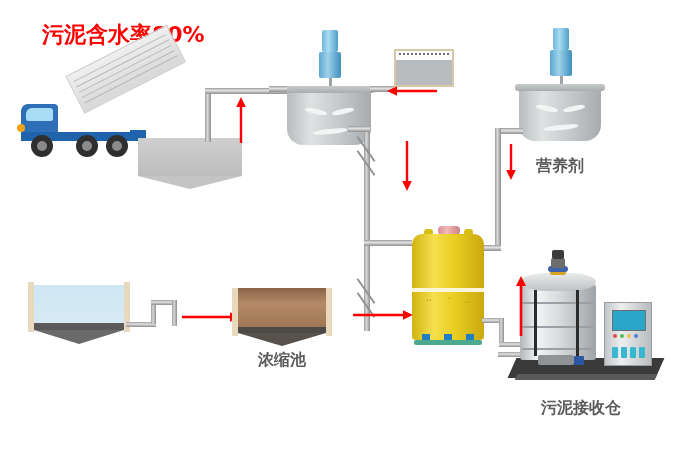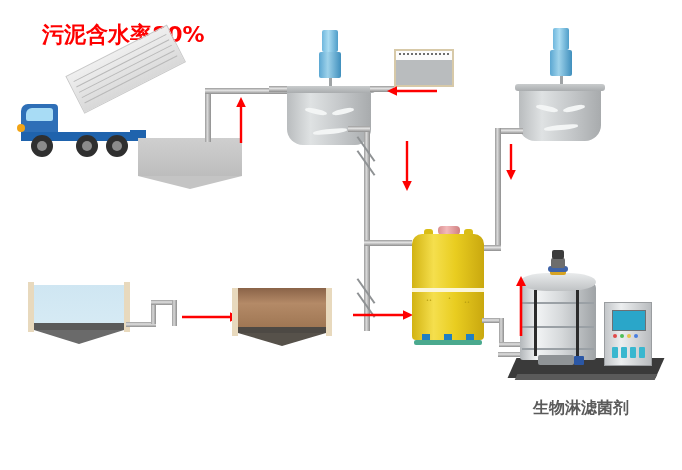--- a/index.html
+++ b/index.html
@@ -205,20 +205,21 @@
     <div class="blade" style="left:29px;top:97px;width:34px;height:5px;transform:rotate(-6deg);"></div>
   </div>
 
   <div class="pipeh" style="left:495px;top:128px;width:28px;height:6px;"></div>
   <div class="pipe" style="left:495px;top:128px;width:6px;height:122px;"></div>
   <div class="pipeh" style="left:462px;top:245px;width:39px;height:6px;"></div>
   <svg class="arrow" style="left:504px;top:143px;" width="14" height="38" viewBox="0 0 14 38">
     <line x1="7" y1="1" x2="7" y2="27" stroke="#fe0000" stroke-width="2.4"></line>
     <polygon points="7,37 2.2,27 11.8,27" fill="#fe0000"></polygon>
   </svg>
+  <div class="eqlabel" style="left:523px;top:156px;width:74px;">营养剂</div>
 
   <div class="abs" style="left:28px;top:282px;width:102px;height:66px;">
     <div class="basin-wall" style="left:0;top:0;width:6px;height:50px;"></div>
     <div class="basin-wall" style="left:96px;top:0;width:6px;height:50px;"></div>
     <div class="abs" style="left:6px;top:3px;width:90px;height:45px;background:linear-gradient(#cfe6f2,#d7ebf5);"></div>
     <div class="abs" style="left:6px;top:41px;width:90px;height:7px;background:#5a5a5a;"></div>
     <div class="basin-v" style="left:6px;top:48px;border-left:45px solid transparent;border-right:45px solid transparent;border-top:14px solid #6a6a6a;"></div>
     <div class="basin-v" style="left:0px;top:50px;border-left:51px solid transparent;border-right:51px solid transparent;border-top:16px solid #e8d9bd;z-index:-1;"></div>
   </div>
 
@@ -232,20 +233,21 @@
   </svg>
 
   <div class="abs" style="left:232px;top:288px;width:100px;height:62px;">
     <div class="basin-wall" style="left:0;top:0;width:6px;height:48px;"></div>
     <div class="basin-wall" style="left:94px;top:0;width:6px;height:48px;"></div>
     <div class="abs" style="left:6px;top:0px;width:88px;height:44px;background:linear-gradient(#8a6348,#b48a67 35%,#9b7350);"></div>
     <div class="abs" style="left:6px;top:39px;width:88px;height:6px;background:#4d4944;"></div>
     <div class="basin-v" style="left:6px;top:45px;border-left:44px solid transparent;border-right:44px solid transparent;border-top:13px solid #56514a;"></div>
     <div class="basin-v" style="left:0px;top:47px;border-left:50px solid transparent;border-right:50px solid transparent;border-top:15px solid #e8d9bd;z-index:-1;"></div>
   </div>
+  <div class="eqlabel" style="left:242px;top:350px;width:80px;">浓缩池</div>
 
   <svg class="arrow" style="left:352px;top:308px;" width="62" height="14" viewBox="0 0 62 14">
     <line x1="1" y1="7" x2="51" y2="7" stroke="#fe0000" stroke-width="2.4"></line>
     <polygon points="61,7 51,2.2 51,11.8" fill="#fe0000"></polygon>
   </svg>
 
   <div class="abs" style="left:412px;top:226px;width:72px;height:122px;">
     <div class="lt-nub" style="left:12px;top:3px;width:9px;height:8px;"></div>
     <div class="lt-nub" style="left:52px;top:3px;width:9px;height:8px;"></div>
     <div class="lt-cap" style="left:26px;top:0px;width:22px;height:9px;"></div>
@@ -295,17 +297,17 @@
       <div class="sw" style="left:16px;top:44px;width:6px;height:11px;"></div>
       <div class="sw" style="left:25px;top:44px;width:6px;height:11px;"></div>
       <div class="sw" style="left:34px;top:44px;width:6px;height:11px;"></div>
     </div>
   </div>
 
   <svg class="arrow" style="left:514px;top:275px;" width="14" height="62" viewBox="0 0 14 62">
     <line x1="7" y1="61" x2="7" y2="11" stroke="#fe0000" stroke-width="2.6"></line>
     <polygon points="7,1 2,11 12,11" fill="#fe0000"></polygon>
   </svg>
-  <div class="eqlabel" style="left:521px;top:398px;width:120px;">生物淋滤菌剂</div>
+  <div class="eqlabel" style="left:521px;top:398px;width:120px;">污泥接收仓</div>
 
   <div class="pipeh" style="left:498px;top:352px;width:22px;height:5px;"></div>
 
 </div>
 
 </body></html>

